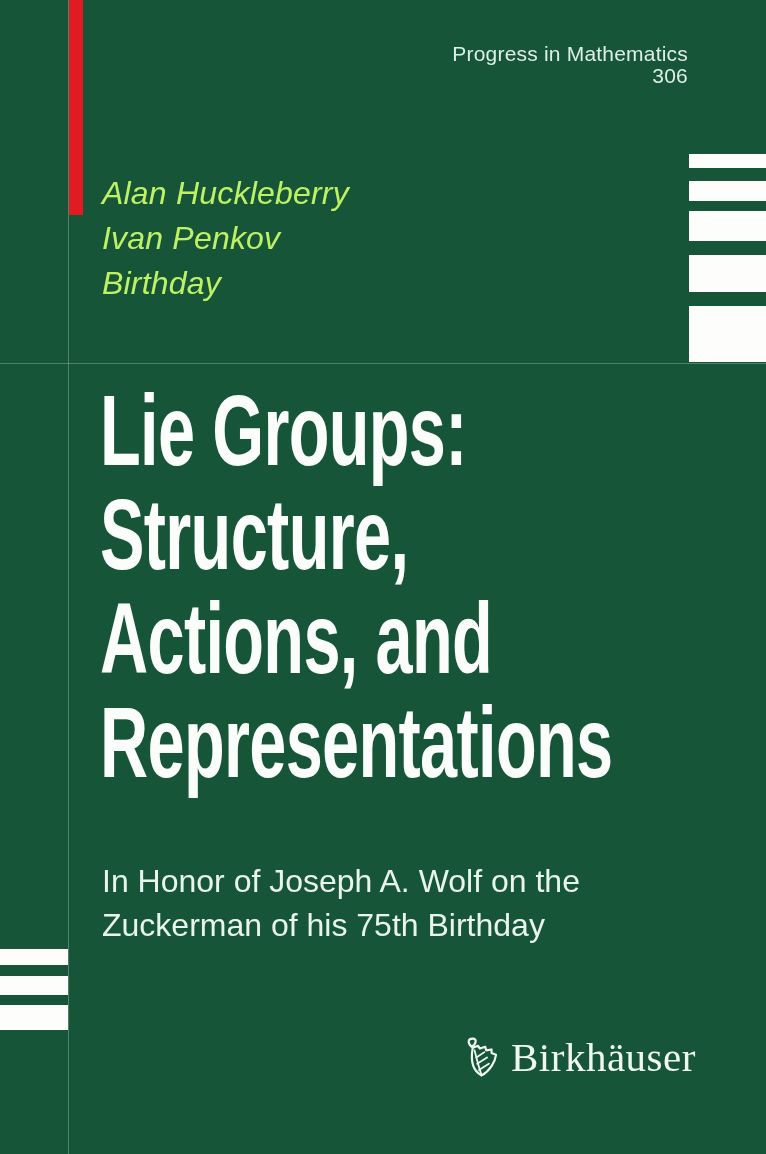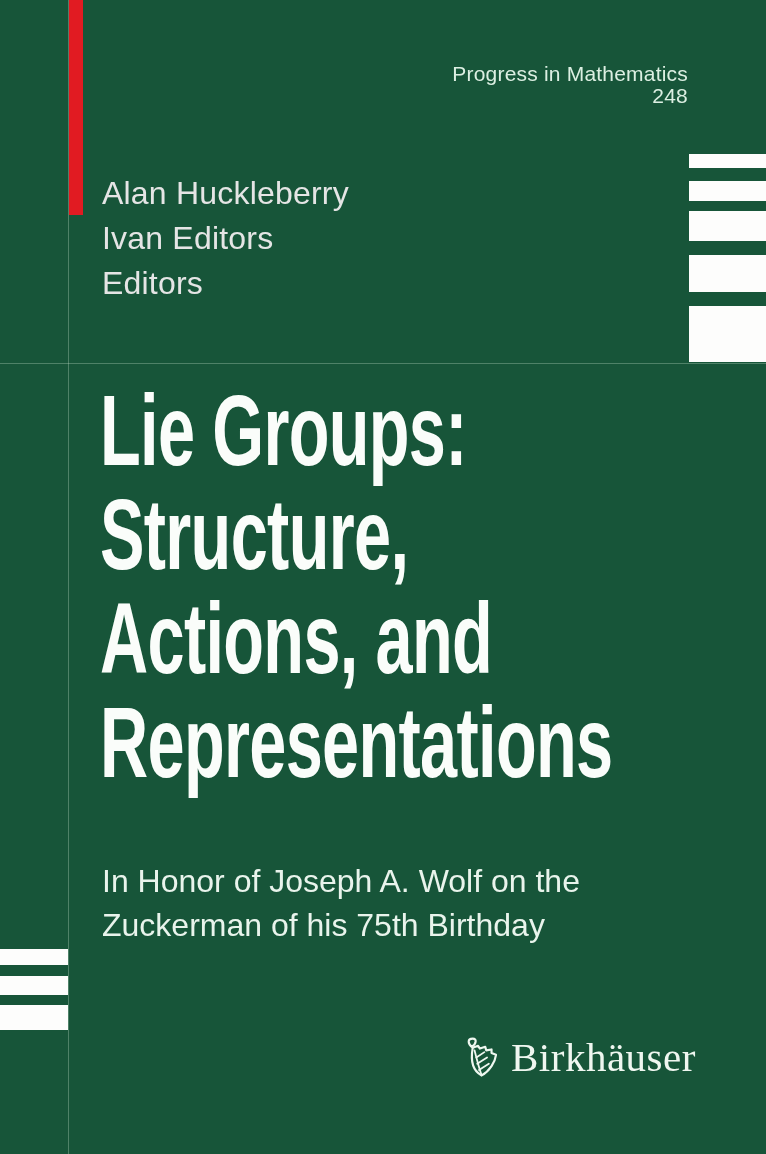--- a/index.html
+++ b/index.html
@@ -14,21 +14,20 @@
   .vline{position:absolute;left:68px;top:0;width:1px;height:1154px;background:rgba(210,235,216,0.30);}
   .hline{position:absolute;left:0;top:363px;width:766px;height:1px;background:rgba(210,235,216,0.30);}
   
   .red-bar{position:absolute;left:69px;top:0;width:14px;height:215px;background:#e11b22;}
   
   .series{
     position:absolute;top:43px;right:78px;
     text-align:right;color:#dcefe2;
     font-size:21px;line-height:22px;font-weight:400;
     letter-spacing:0.2px;
-    margin-top:20px;
   }
   
   .deco-right{position:absolute;right:0;top:0;width:77px;height:1154px;}
   .deco-right .bar{position:absolute;left:0;width:77px;background:#fdfdfc;}
   .rb1{top:154px;height:14px;}
   .rb2{top:181px;height:20px;}
   .rb3{top:211px;height:30px;}
   .rb4{top:255px;height:37px;}
   .rb5{top:306px;height:56px;}
   
@@ -69,41 +68,41 @@
 
 <div class="cover" style="background-color: rgb(23, 85, 57);">
 
   <div class="vline" style="background-color: rgba(210, 235, 216, 0.3);"></div>
   <div class="hline" style="background-color: rgba(210, 235, 216, 0.3);"></div>
 
   <div class="red-bar" style="background-color: rgb(225, 27, 34);"></div>
 
   <div class="series" style="color: rgb(220, 239, 226);">
     <div>Progress in Mathematics</div>
-    <div>248</div>
+    <div>306</div>
   </div>
 
   <div class="deco-right">
     <div class="bar rb1"></div>
     <div class="bar rb2"></div>
     <div class="bar rb3"></div>
     <div class="bar rb4"></div>
     <div class="bar rb5"></div>
   </div>
 
   <div class="deco-left">
     <div class="bar lb1"></div>
     <div class="bar lb2"></div>
     <div class="bar lb3"></div>
   </div>
 
-  <div class="authors" style="color: #e5e5e5;">
+  <div class="authors" style="color: #bef264; font-style: italic;">
     <div>Alan Huckleberry</div>
-    <div>Ivan Editors</div>
-    <div>Editors</div>
+    <div>Ivan Penkov</div>
+    <div>Birthday</div>
   </div>
 
   <div class="title" style="color: rgb(250, 253, 250);">
     <div class="title-line">Lie Groups:</div>
     <div class="title-line">Structure,</div>
     <div class="title-line">Actions, and</div>
     <div class="title-line">Representations</div>
   </div>
 
   <div class="subtitle">

